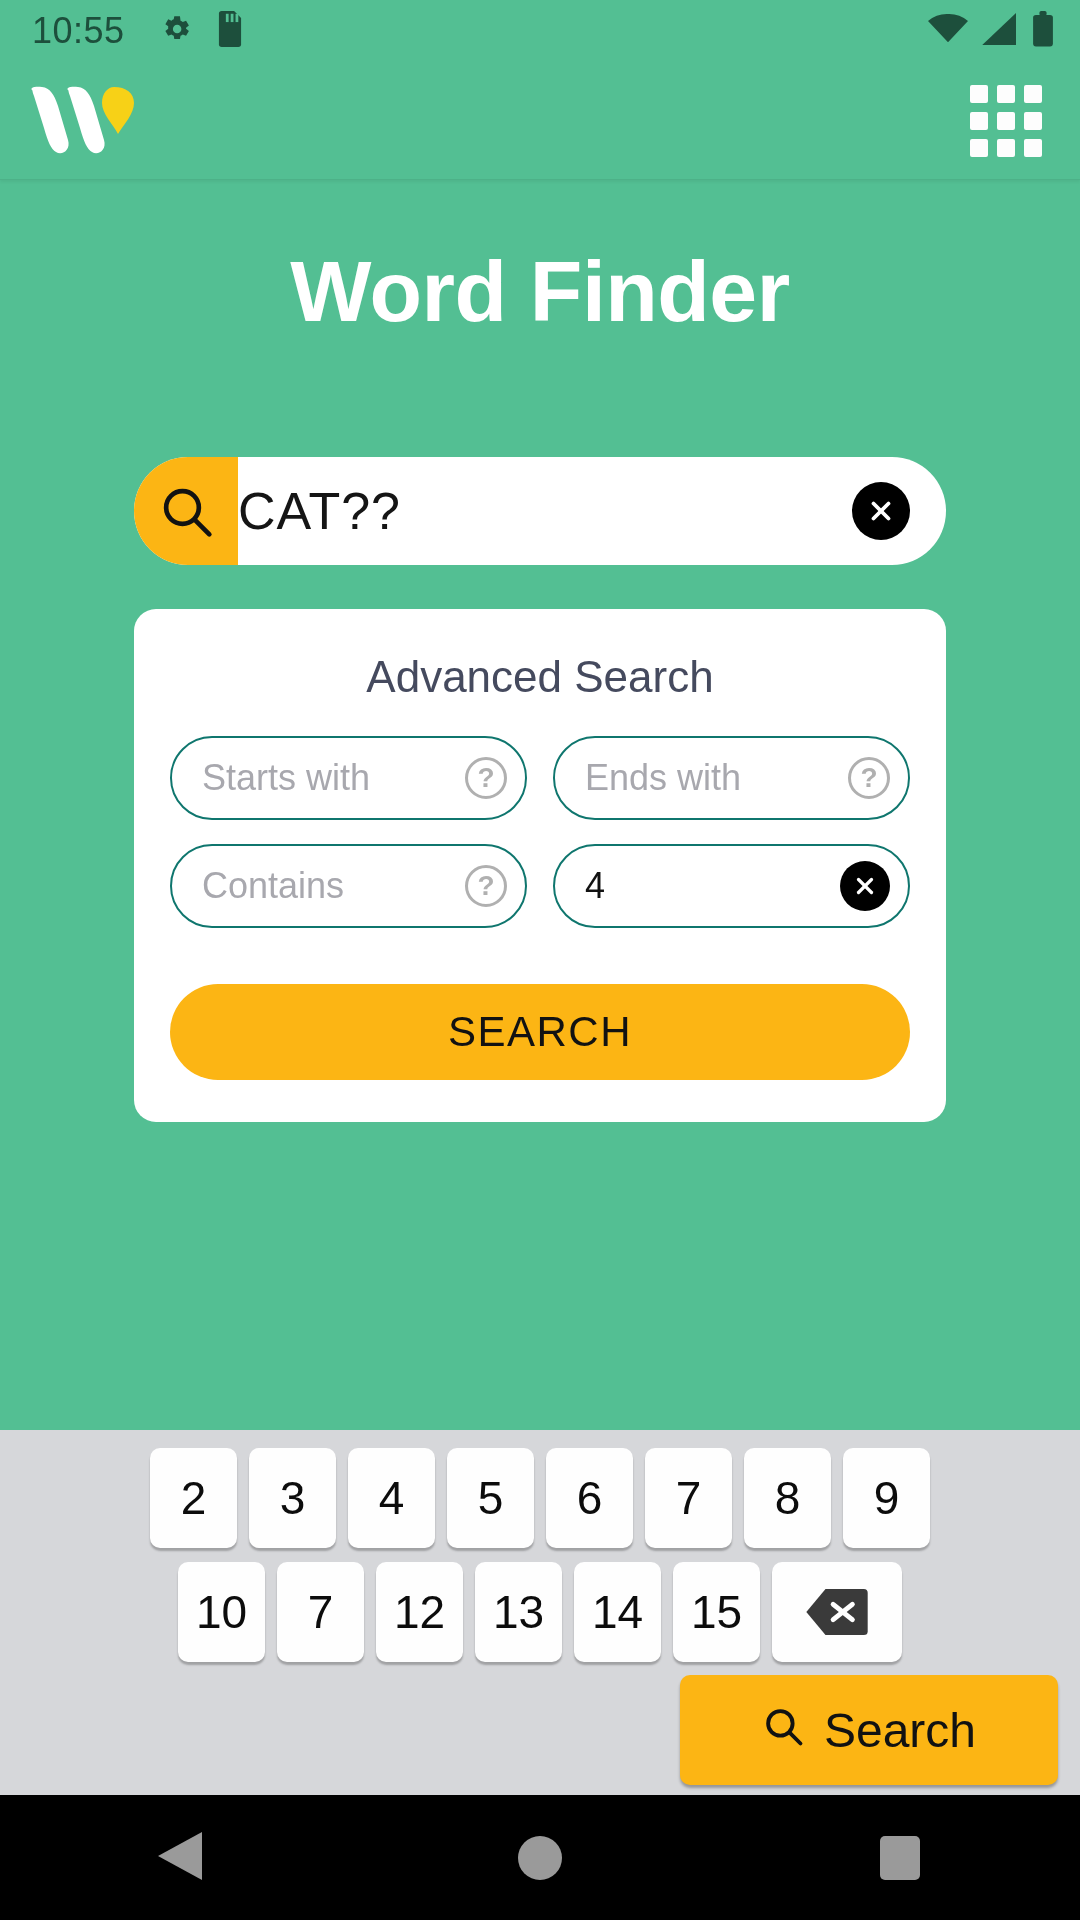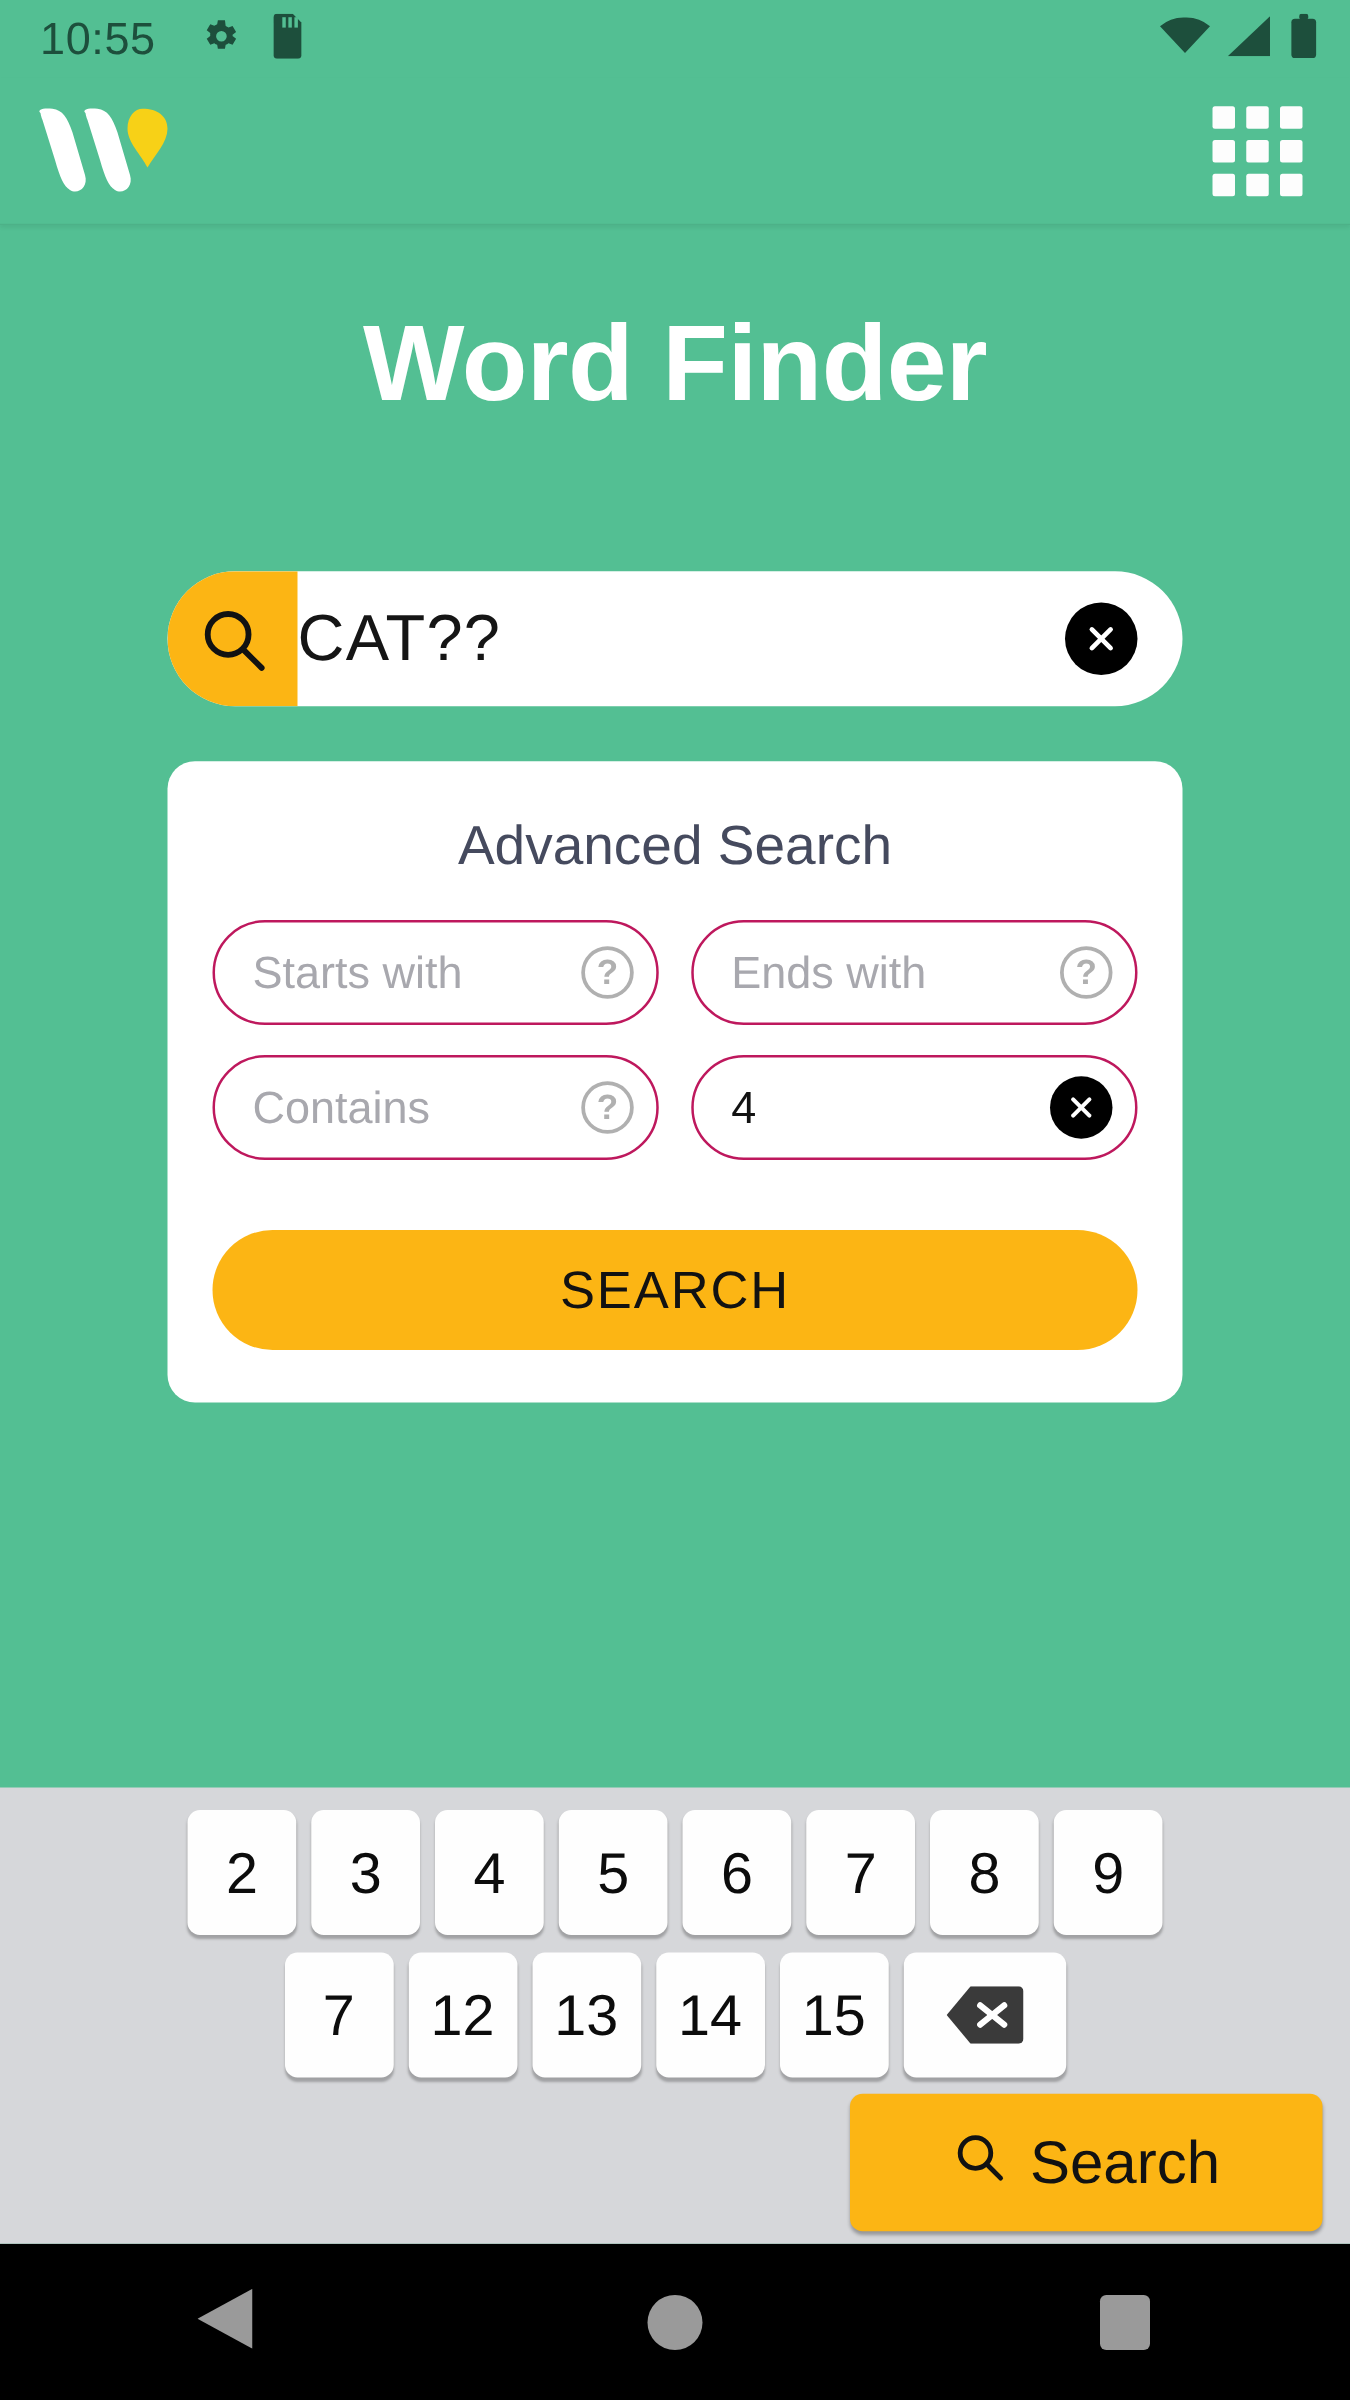--- a/index.html
+++ b/index.html
@@ -96,21 +96,21 @@
   }
   #advanced-title {
     text-align:center;
     font-size:44px; color:#454a5e; font-weight:400;
     margin-bottom:34px;
   }
   .field-row { display:flex; gap:26px; margin-bottom:24px; }
   .field {
     flex:1 1 0; position:relative;
     height:84px;
-    border:2px solid #be185d;
+    border:2px solid #0f766e;
     border-radius:42px;
     display:flex; align-items:center;
     padding:0 18px 0 30px;
     background:#fff;
   }
   .field-placeholder { font-size:36px; color:#a8a8ae; }
   .field-value { font-size:36px; color:#121212; }
   .field-spacer { flex:1 1 auto; }
   .help-icon {
     width:42px; height:42px; flex:0 0 42px;
@@ -296,20 +296,21 @@
       <div class="kb-key">2</div>
       <div class="kb-key">3</div>
       <div class="kb-key">4</div>
       <div class="kb-key">5</div>
       <div class="kb-key">6</div>
       <div class="kb-key">7</div>
       <div class="kb-key">8</div>
       <div class="kb-key">9</div>
     </div>
     <div class="kb-row">
+      <div class="kb-key">10</div>
       <div class="kb-key">7</div>
       <div class="kb-key">12</div>
       <div class="kb-key">13</div>
       <div class="kb-key">14</div>
       <div class="kb-key">15</div>
       <div class="kb-key wide">
         <svg width="62" height="46" viewBox="0 0 32 24" fill="#3a3a3a">
           <path d="M10 0h20a2 2 0 012 2v20a2 2 0 01-2 2H10L0 12 10 0z"></path>
           <g stroke="#ffffff" stroke-width="2.6" stroke-linecap="round">
             <line x1="14" y1="8" x2="24" y2="16"></line>

